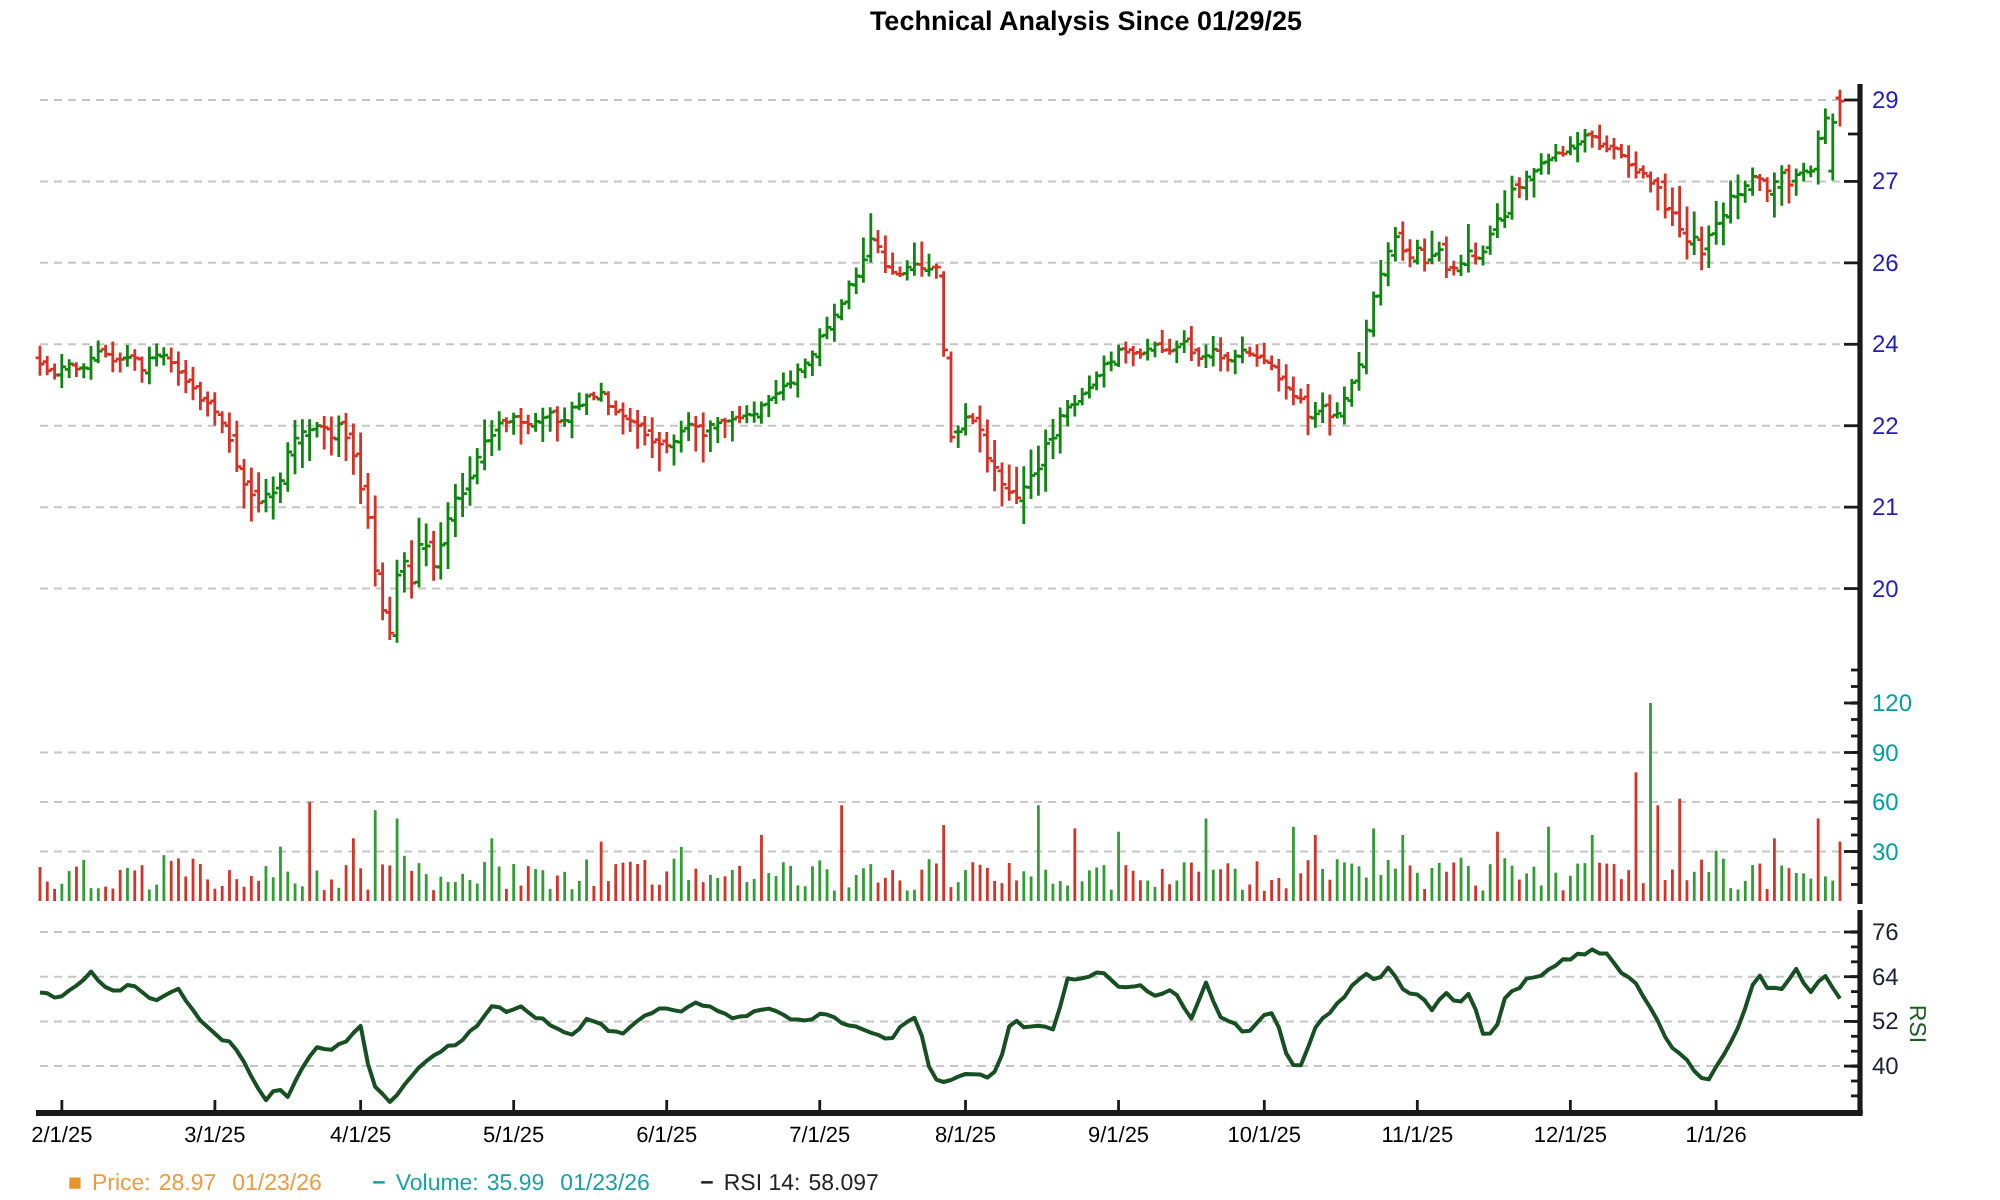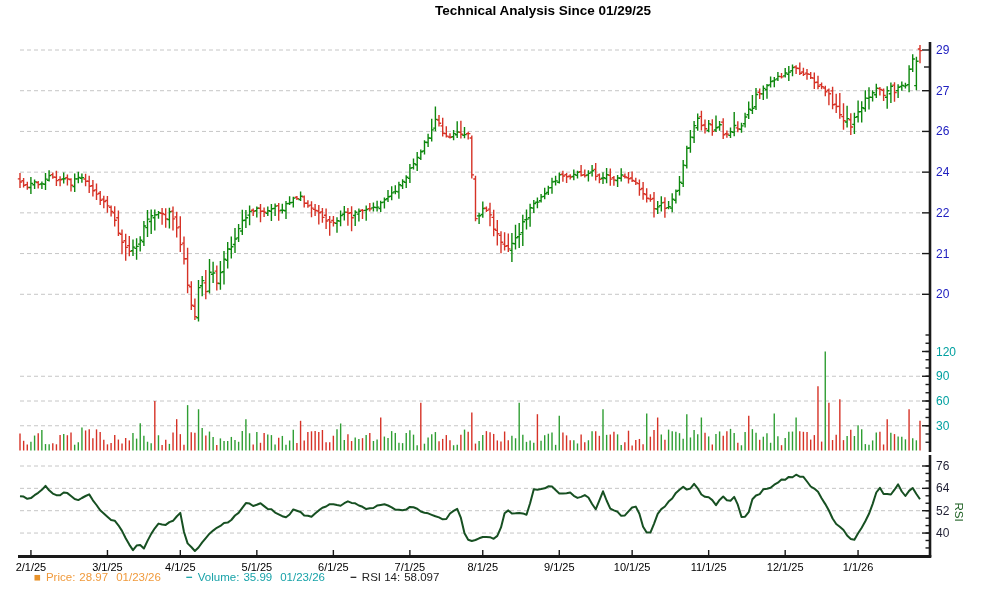--- a/index.html
+++ b/index.html
@@ -1,21 +1,21 @@
 <!DOCTYPE html>
 <html><head>
 <meta charset="utf-8">
 <style>
   html,body{margin:0;padding:0;background:#ffffff;}
   #page{position:relative;width:1000px;height:600px;background:#ffffff;overflow:hidden;
         font-family:"Liberation Sans", sans-serif;}
   #chart-title{position:absolute;top:3px;left:0;width:1000px;text-align:center;
         font-size:13.5px;font-weight:bold;color:#000;padding-left:43px;}
   #chart-svg{position:absolute;top:0;left:0;}
-  #legend{position:absolute;top:571px;left:34px;font-size:11.5px;white-space:nowrap;}
+  #legend{position:absolute;top:586px;left:34px;font-size:11.5px;white-space:nowrap;}
   .li{margin-right:22px;}
   .marker{font-weight:bold;margin-right:5px;}
   .lv{margin-left:4px;}
   .ld{margin-left:8px;}
 </style>
 </head>
 <body>
 
 <div id="page">
   <div id="chart-title" style="color: rgb(0, 0, 0);">Technical Analysis Since 01/29/25</div>

